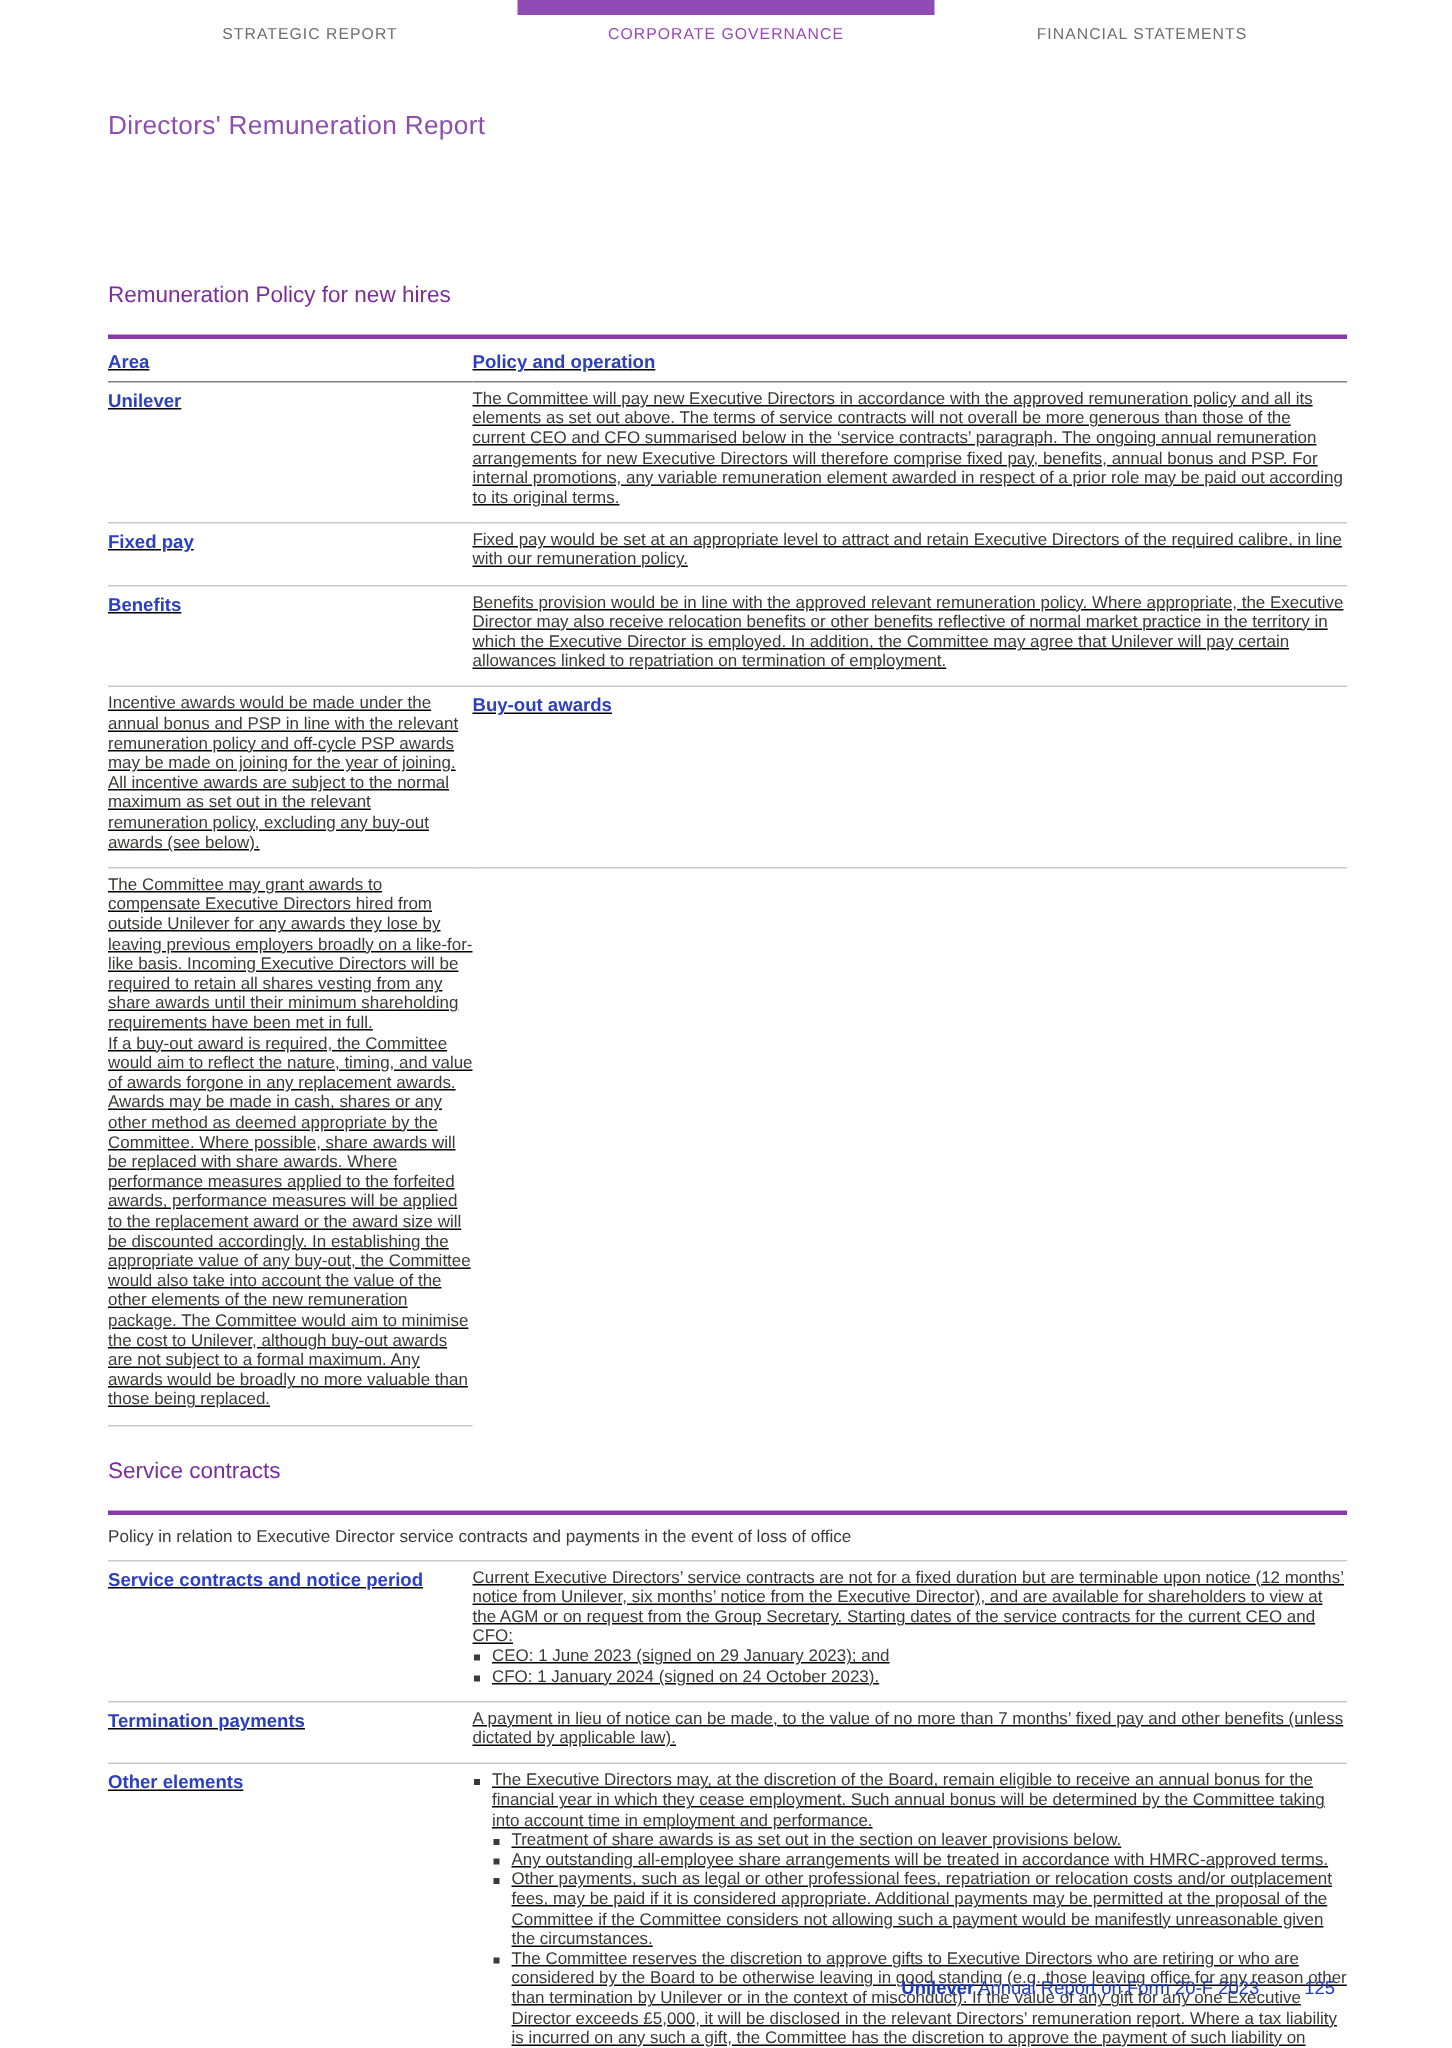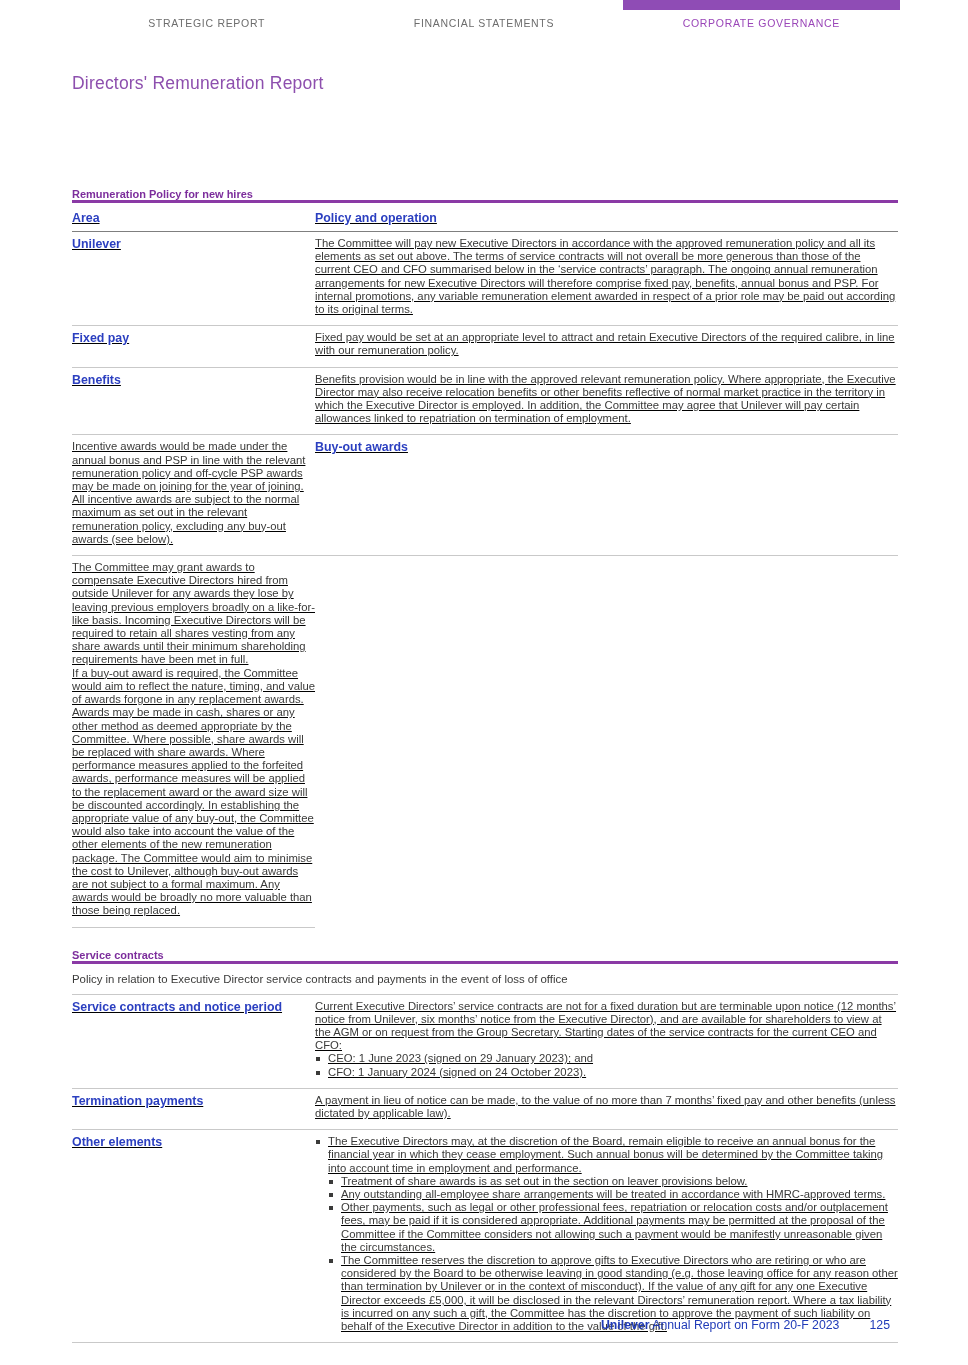--- a/index.html
+++ b/index.html
@@ -34,22 +34,22 @@
   
   .page-title{
     margin:44px 70px 0 72px;font-size:17.5px;font-weight:400;
     color:var(--title-purple);letter-spacing:.2px;
   }
   
   .section{margin:0 70px 0 72px;}
   .section-1{margin-top:94px;}
   .section-2{margin-top:21px;}
   .section-title{
-    margin:0;font-size:11px;font-weight:700;color:var(--head-purple);
-    padding-bottom:0;border-bottom:3px solid var(--rule-purple);
+    margin:0;font-size:15px;font-weight:400;color:var(--head-purple);
+    padding-bottom:18px;border-bottom:3px solid var(--rule-purple);
   }
   .table-intro{
     font-size:11.4px;color:var(--body-text);
     padding:9px 0 9px;border-bottom:1px solid var(--sep-light);
   }
   
   .policy-table{display:grid;grid-template-columns:243px 1fr;text-decoration:underline;}
   .th{
     font-size:12.4px;font-weight:700;color:var(--label-blue);
     padding:8px 0 6px;border-bottom:1px solid var(--sep-dark);
@@ -79,27 +79,27 @@
 </head>
 <body>
 
 <div class="page">
 
   <nav class="tabs">
     <div class="tab">
       <div class="tab-bar"></div>
       <span class="tab-label">STRATEGIC REPORT</span>
     </div>
+    <div class="tab active">
+      <div class="tab-bar"></div>
+      <span class="tab-label">CORPORATE GOVERNANCE</span>
+    </div>
     <div class="tab">
       <div class="tab-bar"></div>
       <span class="tab-label">FINANCIAL STATEMENTS</span>
-    </div>
-    <div class="tab active">
-      <div class="tab-bar"></div>
-      <span class="tab-label">CORPORATE GOVERNANCE</span>
     </div>
   </nav>
 
   <h1 class="page-title">Directors' Remuneration Report</h1>
 
   <section class="section section-1">
     <h2 class="section-title">Remuneration Policy for new hires</h2>
     <div class="policy-table" id="table-0">
       <div class="th">Area</div>
       <div class="th">Policy and operation</div>

